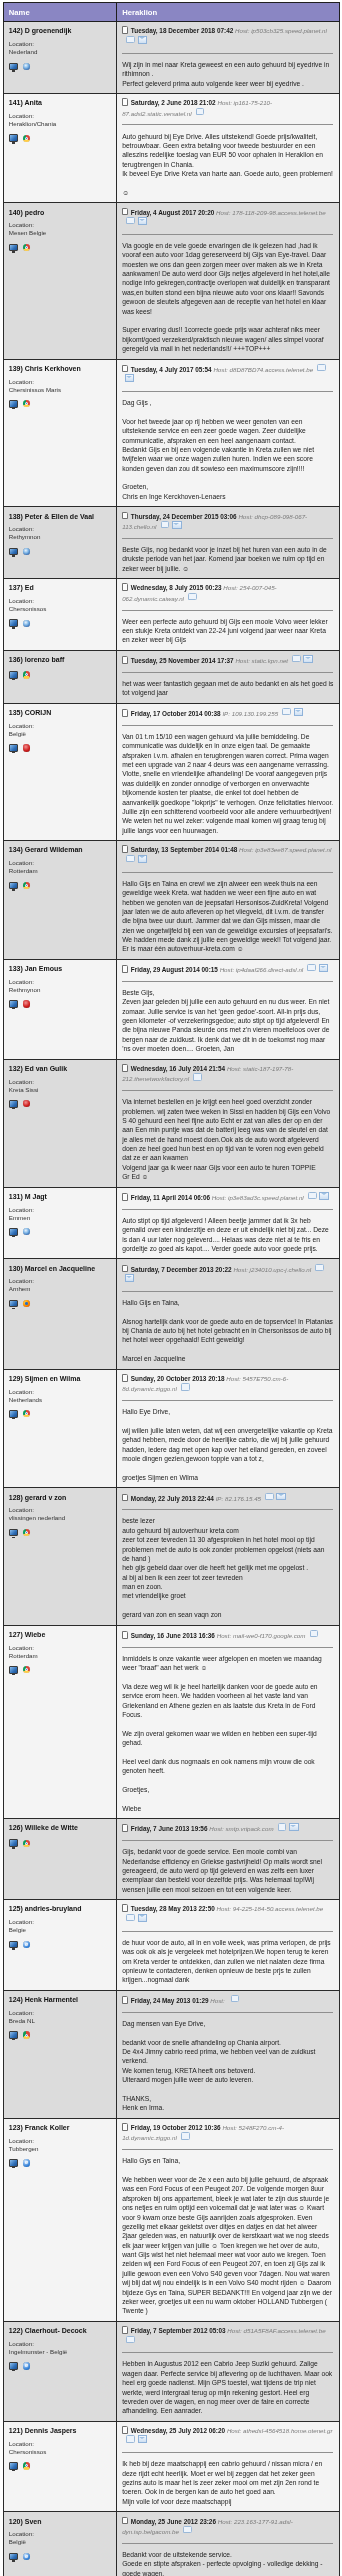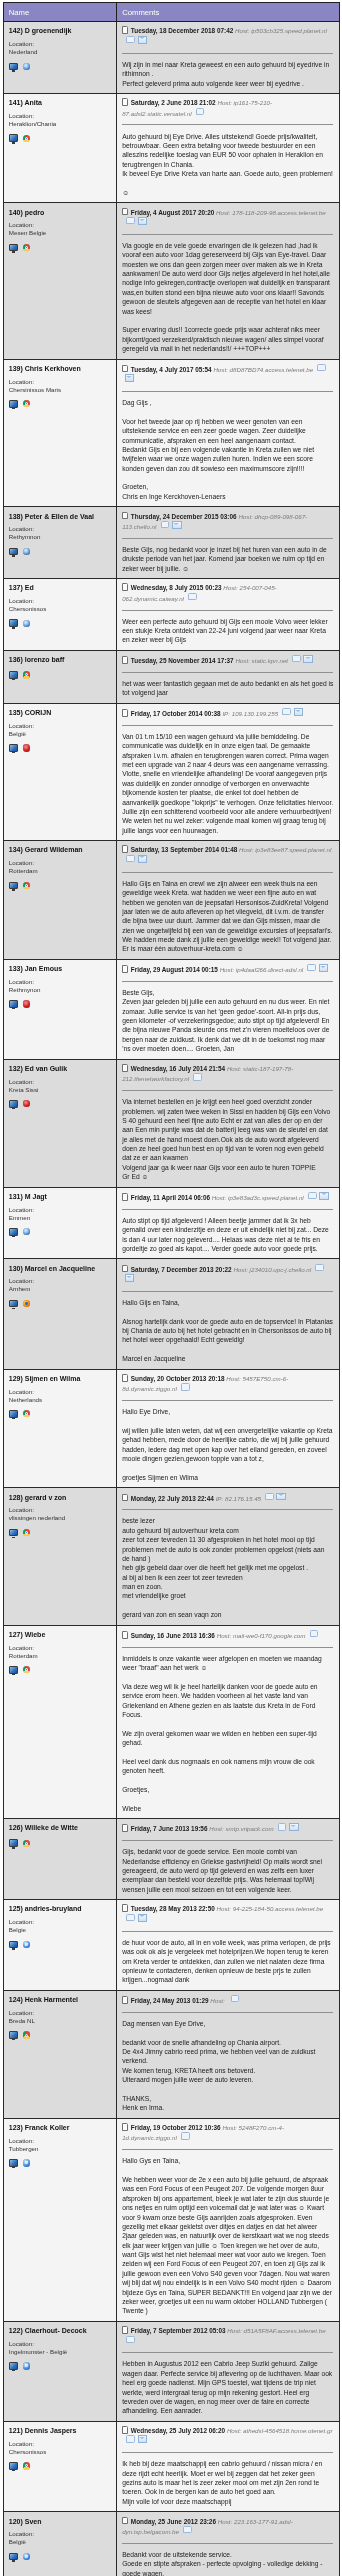--- a/index.html
+++ b/index.html
@@ -1,19 +1,19 @@
 <!DOCTYPE html>
 <html style="font-size:8.2px"><head>
 <meta charset="utf-8">
 <style>
   html,body{margin:0;padding:0;background:#ffffff;}
   body{width:343px;min-height:3091px;font-family:"Liberation Sans",sans-serif;-webkit-font-smoothing:antialiased;}
   .wrap{padding:2.1px 2.6px 0 2.6px;}
   table.gb{width:337px;border-collapse:collapse;border:1px solid #1f1f1f;table-layout:fixed;}
-  th{background:#8a86c3;color:#ffffff;text-align:left;font-size:7.7px;font-weight:normal;padding:4.6px 5.2px;border:0.5px solid #1f1f1f;}
+  th{background:#8a86c3;color:#ffffff;text-align:left;font-size:7.7px;font-weight:bold;padding:4.6px 5.2px;border:0.5px solid #1f1f1f;}
   th.name-col{width:102px;}
   td{vertical-align:top;border:0.5px solid #2a2a2a;padding:4.1px 5.2px 5.2px 5.2px;}
   tr.gray td{background:#dcdcdc;}
   tr.light td{background:#f4f4f4;}
   .entry-name{font-weight:bold;font-size:7px;color:#111;margin:1px 0 4.1px 0;line-height:1.25;}
   .loc-label{font-size:6.2px;color:#333;line-height:1.3;}
   .loc-value{font-size:6.2px;color:#333;line-height:1.3;}
   .icon-row{margin-top:6.2px;display:flex;align-items:center;gap:4.6px;}
   .monitor-icon{display:inline-block;width:7.7px;height:5.7px;background:linear-gradient(135deg,#8ec0ee 0%,#2f6fb8 60%,#1c4f8f 100%);border:1px solid #3a3a3a;border-radius:1px;position:relative;}
   .monitor-icon::after{content:"";position:absolute;left:2.1px;bottom:-2.6px;width:3.6px;height:1.5px;background:#3a3a3a;}
@@ -36,21 +36,21 @@
   .msg{white-space:pre-wrap;font-size:6.7px;color:#1a1a1a;line-height:1.4;word-wrap:break-word;}
 </style>
 </head>
 <body>
 
 <div class="wrap">
   <table class="gb">
     <thead>
       <tr>
         <th class="name-col">Name</th>
-        <th>Comments</th>
+        <th>Heraklion</th>
       </tr>
     </thead>
     <tbody id="gb-body">
         <tr class="gray">
           <td class="name-cell">
             <div class="entry-name">142) D groenendijk</div>
             <div class="loc-label">Location:</div>
             <div class="loc-value">Nederland</div>
             <div class="icon-row">
               <span class="monitor-icon"></span>

